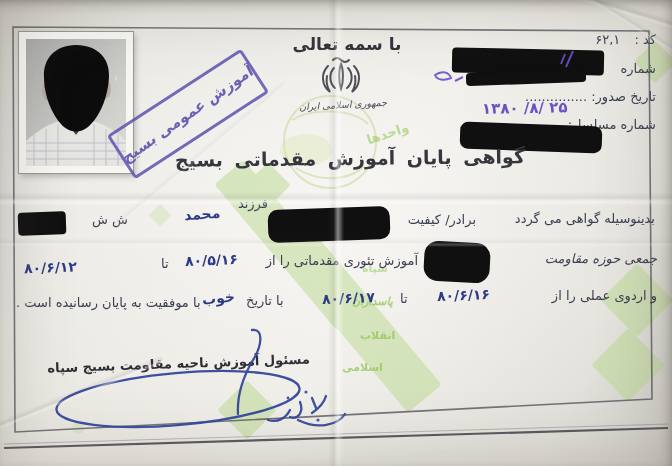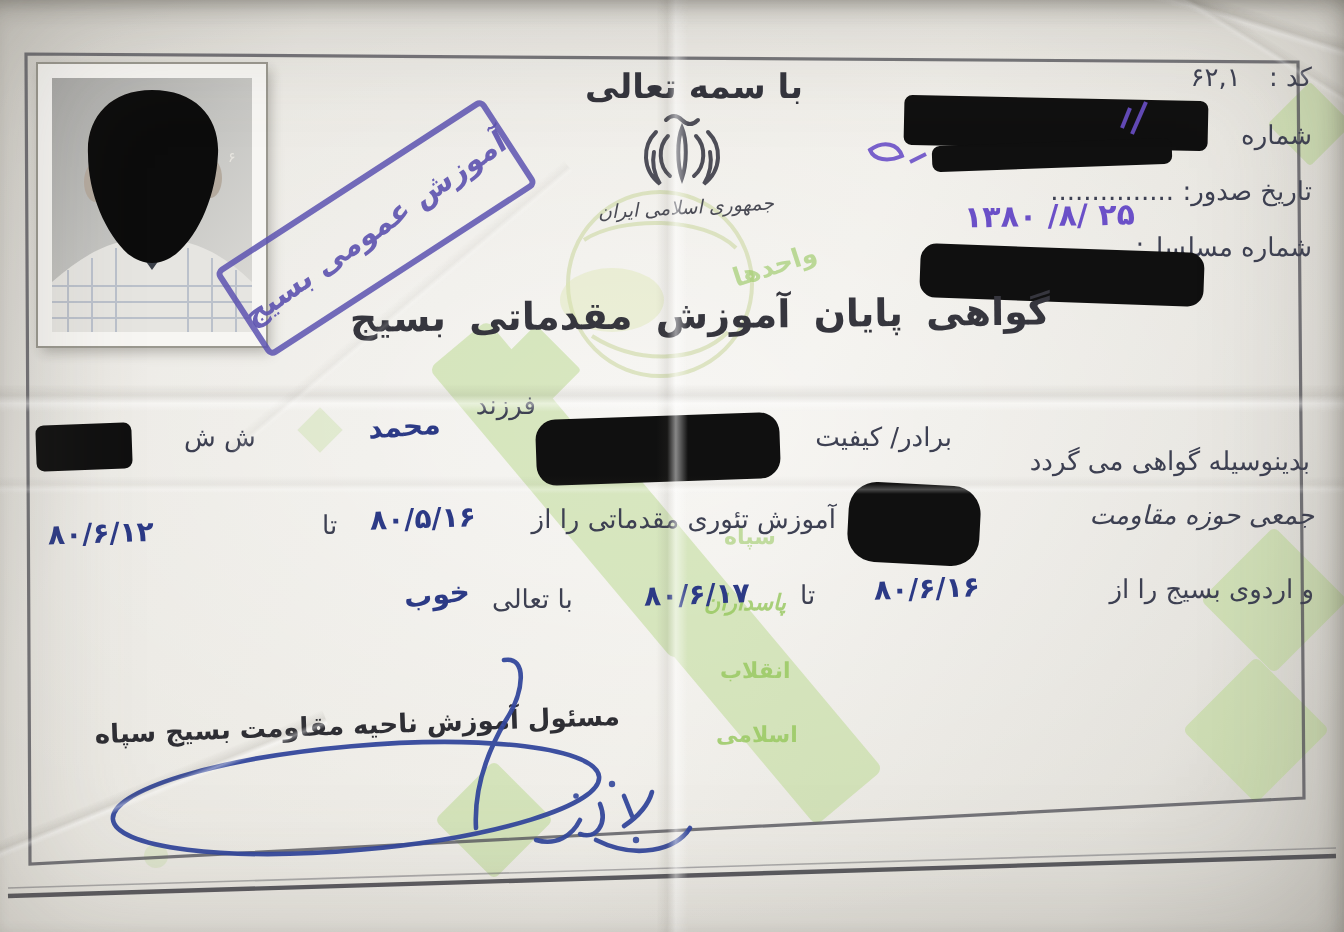--- a/index.html
+++ b/index.html
@@ -57,21 +57,21 @@
       <circle cx="330" cy="142" r="46"></circle>
       <path d="M292,120 C310,108 352,108 368,124"></path>
       <path d="M296,168 C318,182 348,182 364,166"></path>
     </g>
     <ellipse cx="306" cy="150" rx="26" ry="16" fill="#dde6b0" opacity="0.4"></ellipse>
   </svg>
 
   <span class="abs green-word" dir="rtl" style="left:362px;top:262px;opacity:.55;">سپاه</span>
   <span class="abs green-word" dir="rtl" style="left:352px;top:295px;font-style:italic;">پاسداران</span>
   <span class="abs green-word" dir="rtl" style="left:360px;top:329px;text-align:center;">انقلاب</span>
-  <span class="abs green-word" dir="rtl" style="left:358px;top:361px;">اسلامی</span>
+  <span class="abs green-word" dir="rtl" style="left:342px;top:361px;">اسلامی</span>
   <span class="abs green-word" dir="rtl" style="left:366px;top:126px;font-size:13px;opacity:.6;transform:rotate(-18deg);">واحدها</span>
 
   <svg class="abs" style="left:0;top:0;" width="672" height="466" viewBox="0 0 672 466">
     <polygon points="13,27 649,31 652,399 15,432" fill="none" stroke="#55555c" stroke-width="1.6" opacity="0.8"></polygon>
     <path d="M4,448 L668,428" stroke="#3f3f46" stroke-width="2.2" opacity="0.85" fill="none"></path>
     <path d="M4,444 L668,424" stroke="#6a6a70" stroke-width="0.8" opacity="0.5" fill="none"></path>
   </svg>
 
   <div class="abs" style="left:19px;top:32px;width:114px;height:141px;background:#f7f6f3;
               box-shadow:0 0 0 1px #9a988f, 2px 3px 6px rgba(70,66,58,.35);padding:0;">
@@ -133,41 +133,42 @@
       <path d="M30,36 l8,-4"></path>
     </g>
   </svg>
   <div class="abs typed" dir="rtl" style="right:16px;top:89px;text-align:right;">تاریخ صدور: ...............</div>
   <div class="abs purple" dir="ltr" style="left:482px;top:99px;font-size:15px;font-weight:bold;transform:rotate(-1deg);letter-spacing:1px;">۱۳۸۰ /۸/ ۲۵</div>
   <div class="abs typed" dir="rtl" style="right:16px;top:117px;">شماره مسلسل:....</div>
   <div class="bar" style="left:460px;top:124px;width:142px;height:27px;transform:rotate(2deg);border-radius:8px;"></div>
 
   <div class="abs" dir="rtl" style="left:140px;top:147px;width:420px;text-align:center;font-size:19px;font-weight:bold;color:#36363e;word-spacing:5px;transform:rotate(-0.6deg);">گواهی پایان آموزش مقدماتی بسیج</div>
 
-  <span class="abs typed" dir="rtl" style="right:17px;top:224px;text-align:right;">بدینوسیله گواهی می گردد</span>
+  <span class="abs typed" dir="rtl" style="right:17px;top:211px;text-align:right;">بدینوسیله گواهی می گردد</span>
   <span class="abs typed" dir="rtl" style="right:196px;top:212px;">برادر/ کیفیت</span>
   <div class="bar" style="left:268px;top:208px;width:122px;height:33px;transform:rotate(-2deg);border-radius:10px;"></div>
   <span class="abs typed" dir="rtl" style="right:404px;top:196px;">فرزند</span>
   <span class="abs hw" dir="rtl" style="left:184px;top:206px;transform:rotate(-4deg);">محمد</span>
   <span class="abs typed" dir="rtl" style="left:82px;top:212px;margin-left:10px;">ش ش</span>
   <div class="bar" style="left:18px;top:212px;width:48px;height:23px;transform:rotate(-2deg);"></div>
 
   <span class="abs typed" dir="rtl" style="right:15px;top:251px;font-style:italic;">جمعی حوزه مقاومت</span>
   <div class="bar" style="left:424px;top:242px;width:66px;height:40px;transform:rotate(3deg);border-radius:14px;"></div>
   <span class="abs typed" dir="rtl" style="right:254px;top:253px;">آموزش تئوری مقدماتی را از</span>
   <span class="abs hw" dir="ltr" style="left:185px;top:252px;transform:rotate(-2deg);">۸۰/۵/۱۶</span>
   <span class="abs typed" dir="rtl" style="left:161px;top:256px;">تا</span>
   <span class="abs hw" dir="ltr" style="left:24px;top:258px;width:132px;letter-spacing:5px;transform:rotate(-2deg);">۸۰/۶/۱۲</span>
 
-  <span class="abs typed" dir="rtl" style="right:15px;top:288px;">و اردوی بسیج را از</span>
+  <span class="abs typed" dir="rtl" style="right:15px;top:288px;">و اردوی عملی را از</span>
   <span class="abs hw" dir="ltr" style="left:437px;top:287px;transform:rotate(-2deg);">۸۰/۶/۱۶</span>
   <span class="abs typed" dir="rtl" style="left:400px;top:291px;">تا</span>
   <span class="abs hw" dir="ltr" style="left:322px;top:290px;transform:rotate(-2deg);">۸۰/۶/۱۷</span>
-  <span class="abs typed" dir="rtl" style="left:246px;top:293px;">با تعالی</span>
+  <span class="abs typed" dir="rtl" style="left:246px;top:293px;">با تاریخ</span>
   <span class="abs hw" dir="rtl" style="left:202px;top:290px;transform:rotate(-6deg);">خوب</span>
+  <span class="abs typed" dir="rtl" style="left:16px;top:295px;">با موفقیت به پایان رسانیده است .</span>
 
   <div class="abs" dir="rtl" style="left:48px;top:356px;width:262px;text-align:center;font-size:13px;font-weight:bold;color:#2e2e34;transform:rotate(-2deg);">مسئول آموزش ناحیه مقاومت بسیج سپاه</div>
   <svg class="abs" style="left:0;top:0;" width="672" height="466" viewBox="0 0 672 466">
     <g stroke="#33479c" stroke-width="2.3" fill="none" stroke-linecap="round" opacity="0.95">
       <path d="M252,330 C264,328 262,346 253,360 C243,377 237,396 238,414"></path>
       <g transform="rotate(-5 178 399)">
           <ellipse cx="178" cy="399" rx="122" ry="26"></ellipse>
         </g>
       <path d="M268,420 c10,3 18,-2 22,-10"></path>
       <path d="M300,402 c4,10 -2,18 -10,15"></path>

